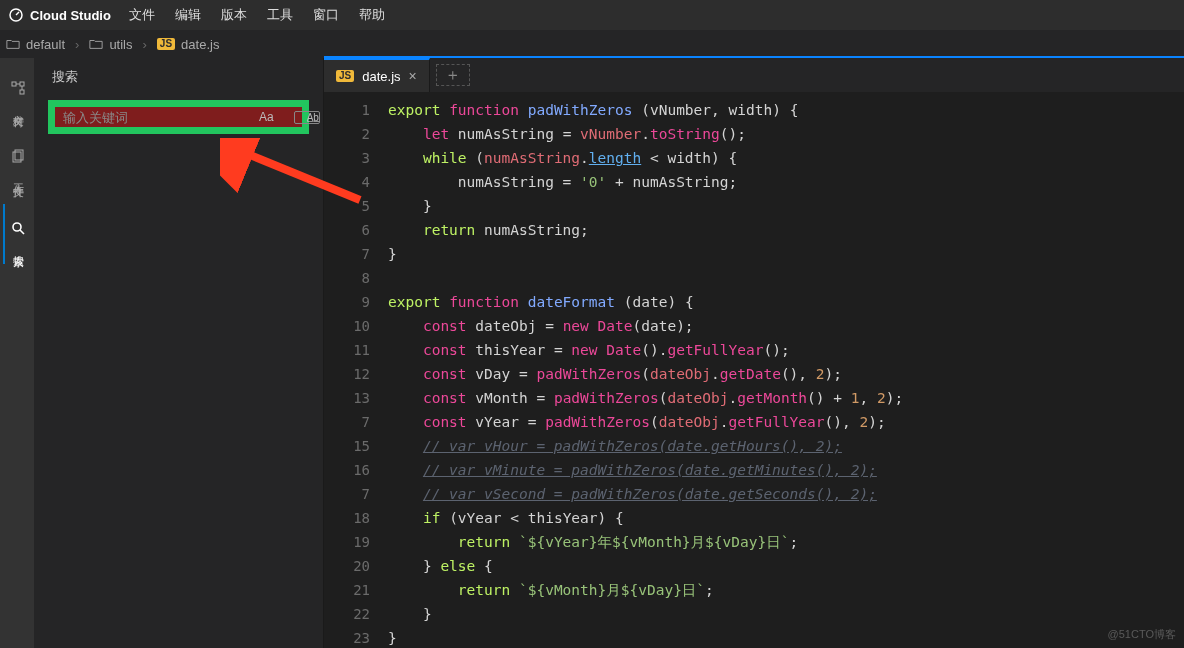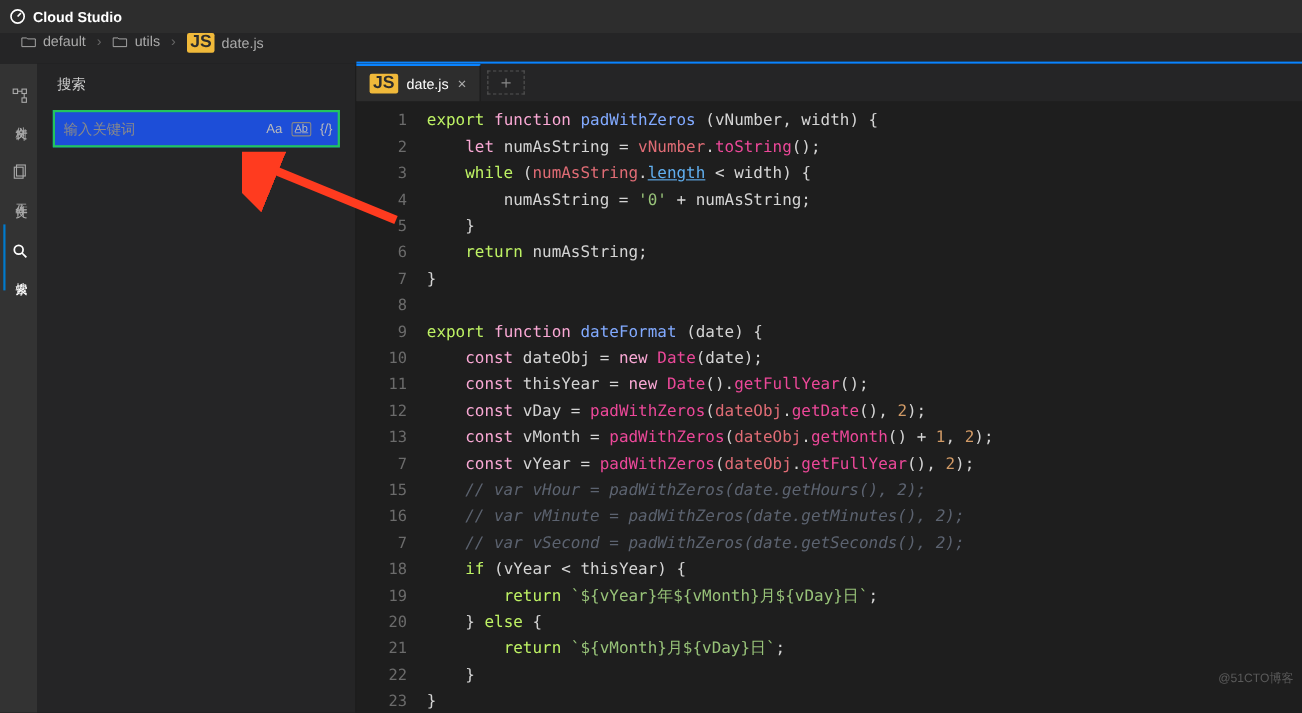--- a/index.html
+++ b/index.html
@@ -22,30 +22,30 @@
   color: #ddd;
   gap: 8px;
 }
 .menubar .logo { display:flex; align-items:center; gap:6px; font-weight:700; color:#fff; }
 .menubar .menu-item { padding: 0 10px; cursor: default; }
 
 .breadcrumb {
   height: 28px;
   background: #252526;
   display: flex;
-  align-items: flex-start;
-  padding: 0 15px;
+  align-items: center;
+  padding: 0 2px;
   font-size: 13px;
   color: #aaa;
   gap: 6px;
 }
 .bc-item { display:flex; align-items:center; gap:6px; padding:0 4px; }
 .bc-sep { color:#666; }
 .js-badge {
-  background:#f0b93a; color:#2d2d2d; font-size:16px; font-weight:700;
+  background:#f0b93a; color:#2d2d2d; font-size:10px; font-weight:700;
   padding:1px 3px; border-radius:2px; line-height:1;
 }
 
 .main {
   display:flex;
   height: calc(100% - 58px);
 }
 
 .activitybar {
   width: 34px; height: 100%;
@@ -65,32 +65,32 @@
 
 .sidepanel {
   width: 290px; height:100%;
   background:#252526;
   border-right:1px solid #1a1a1a;
   display:flex; flex-direction:column;
 }
 .sp-title { font-size:13px; color:#ccc; padding:10px 18px 6px; }
 .search-row {
   margin:8px 14px 0; height:34px;
-  background:#1d4ed8;
+  background:#7f1d1d;
   display:flex; align-items:center;
   padding:0 8px; gap:8px;
-  border:2px solid #22c55e;
+  border:7px solid #22c55e;
 }
 .search-input {
   flex:1; background:transparent; border:none; outline:none;
   color:#ccc; font-size:13px;
 }
 .search-input::placeholder { color:#8a8a8a; }
-.search-opt { font-size:12px; color:#bbb; width:20px; text-align:left; cursor:pointer; }
-.search-opt.box { border:1px solid #888; border-radius:2px; padding:0 2px; font-size:10px; }
+.search-opt { font-size:12px; color:#bbb; width:20px; text-align:left; cursor:pointer;margin-left:12px; }
+.search-opt.box { border:1px solid #888; border-radius:2px; padding:0 12px; font-size:10px; }
 
 .editor { flex:1; height:100%; background:#1e1e1e; display:flex; flex-direction:column; border-top:2px solid #0a84ff; margin-top:-2px;}
 .tabs {
   height:34px; background:#252526; display:flex; align-items:stretch;
 }
 .tab {
   display:flex; align-items:center; gap:8px;
   padding:0 12px; font-size:13px;
   background:#2d2d2d; color:#fff;
   border-right:1px solid #1a1a1a;
@@ -107,49 +107,57 @@
   padding-top:6px;
   user-select:none;
 }
 .gutter .ln { height:24px; }
 .code {
   flex:1; font-family:Menlo,Consolas,monospace; font-size:14.5px; line-height:24px;
   padding-top:6px; color:#d4d4d4; white-space:pre;
 }
 .code .line { height:24px; }
 .tok-kw { color:#bef264; }
-.tok-kw2 { color:#f9a8d4; }
+.tok-kw2 { color:#ec4899; }
 .tok-fn { color:#82aaff; }
 .tok-call { color:#ec4899; }
 .tok-var2 { color:#e06c75; }
 .tok-prop { color:#61afef;text-decoration:underline; }
 .tok-num { color:#d19a66; }
 .tok-str { color:#98c379; }
 .tok-op { color:#d4d4d4; }
-.tok-com { color:#5c6370; font-style:italic; }
+.tok-com { color:#5c6370; font-style:italic;text-decoration:underline; }
 
 .annot-arrow { position:absolute; left:220px; top:138px; pointer-events:none; }
 
-.wm { position:absolute; right:8px; bottom:24px; color:#5a5a5a; font-size:11px; }
+.wm { position:absolute; right:8px; bottom:6px; color:#5a5a5a; font-size:11px; }
 
 .icon-folder { width:14px; height:12px; display:inline-block; }
 </style>
 </head>
 <body>
 
 <div class="menubar">
   <div class="logo">
     <span>
       <svg width="16" height="16" viewBox="0 0 16 16">
           <circle cx="8" cy="9" r="6" fill="none" stroke="#fff" stroke-width="1.5"></circle>
           <path d="M8 9 L11 6" stroke="#fff" stroke-width="1.5"></path>
         </svg>
     </span>
     <span>Cloud Studio</span>
   </div>
+  <div id="menu-items" style="display:flex;">
+      <span class="menu-item">文件</span>
+      <span class="menu-item">编辑</span>
+      <span class="menu-item">版本</span>
+      <span class="menu-item">工具</span>
+      <span class="menu-item">窗口</span>
+      <span class="menu-item">帮助</span>
+    </div>
 </div>
 
 <div class="breadcrumb" id="breadcrumb">
     <span class="bc-item">
       <svg class="icon-folder" viewBox="0 0 16 12">
         <path d="M1 2h5l1 1h8v8H1z" fill="none" stroke="#aaa"></path>
       </svg>
       <span>default</span>
     </span>
     <span class="bc-sep">›</span>

